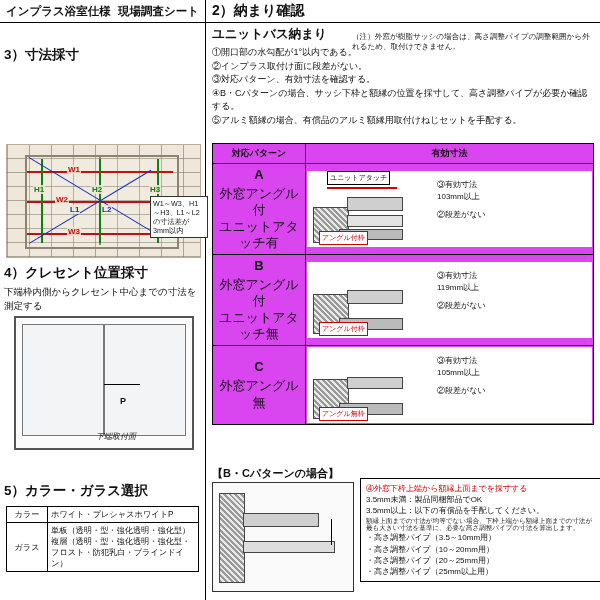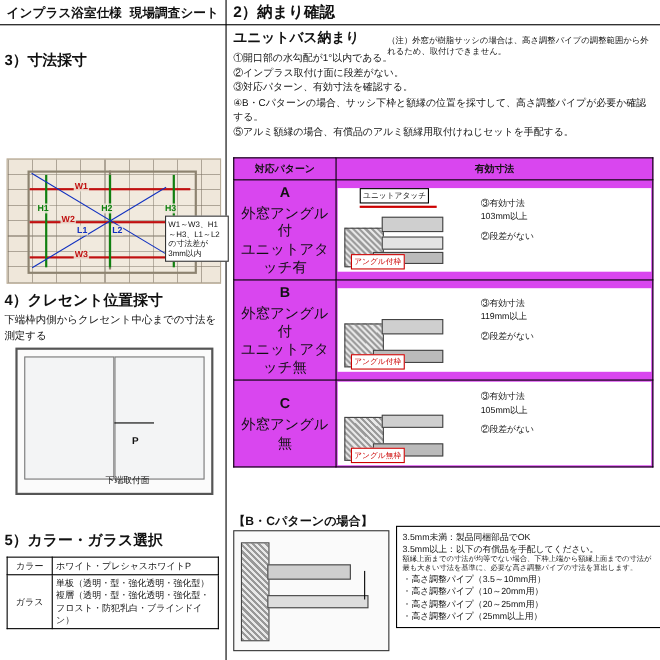--- a/index.html
+++ b/index.html
@@ -1,19 +1,19 @@
 <!DOCTYPE html>
 <html><head>
 <meta charset="utf-8">
 <style>
   html,body{margin:0;padding:0;}
   body{width:600px;height:600px;background:#ffffff;font-family:"Liberation Sans",sans-serif;color:#111;}
   .page{position:relative;width:600px;height:600px;overflow:hidden;}
   .sec-title{font-weight:bold;font-size:13.5px;}
-  .small{font-size:9px;line-height:1.25;}
+  .small{font-size:9px;line-height:1.25;font-style:italic;}
 
   
   .titlebar{position:absolute;left:0;top:0;width:600px;height:22px;border-bottom:1px solid #000;}
   .titlebar .t1{position:absolute;left:6px;top:4px;font-size:11.5px;font-weight:bold;}
   .titlebar .t2{position:absolute;left:118px;top:4px;font-size:11.5px;font-weight:bold;}
   .vdiv{position:absolute;left:205px;top:0;width:1px;height:600px;background:#000;}
   .titlebar .t3{position:absolute;left:212px;top:2px;font-size:14px;font-weight:bold;}
 
   
   .left{position:absolute;left:0;top:24px;width:205px;height:578px;}
@@ -245,20 +245,21 @@
   <div class="bc">【B・Cパターンの場合】</div>
 
   <div class="bcwin">
     <div class="hatch" style="left:6px;top:10px;width:24px;height:88px;"></div>
     <div class="dpart" style="left:30px;top:30px;width:74px;height:12px;"></div>
     <div class="dpart" style="left:30px;top:58px;width:90px;height:10px;background:#ddd;"></div>
     <div class="arr" style="left:118px;top:36px;width:1px;height:26px;"></div>
   </div>
 
   <div class="bcbox">
+    <div class="redtxt">④外窓下枠上端から額縁上面までを採寸する</div>
     <div>3.5mm未満：製品同梱部品でOK</div>
     <div>3.5mm以上：以下の有償品を手配してください。</div>
     <div class="ind">額縁上面までの寸法が均等でない場合、下枠上端から額縁上面までの寸法が最も大きい寸法を基準に、必要な高さ調整パイプの寸法を算出します。</div>
     <div>・高さ調整パイプ（3.5～10mm用）</div>
     <div>・高さ調整パイプ（10～20mm用）</div>
     <div>・高さ調整パイプ（20～25mm用）</div>
     <div>・高さ調整パイプ（25mm以上用）</div>
   </div>
 
 </div>

